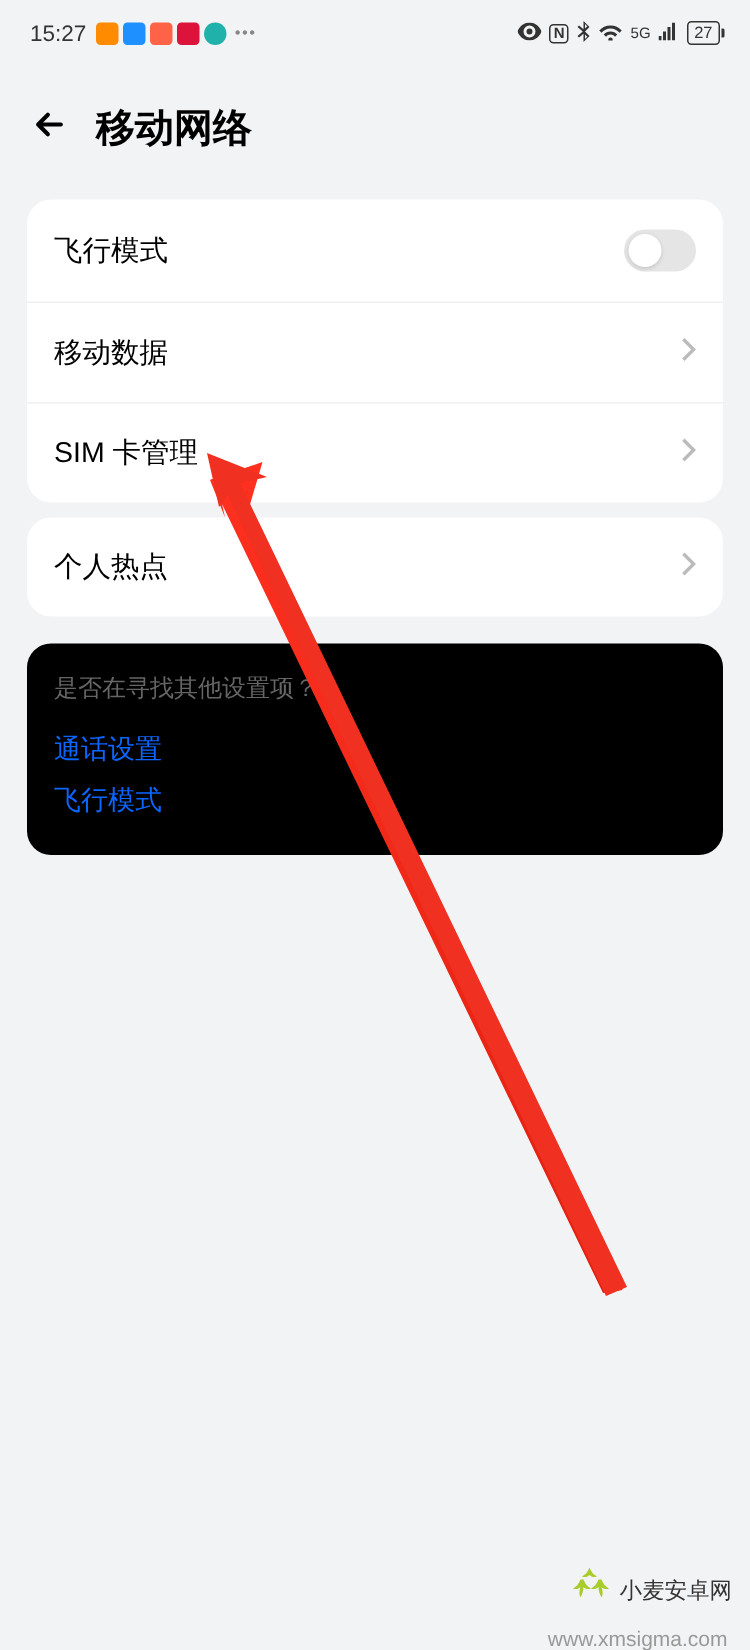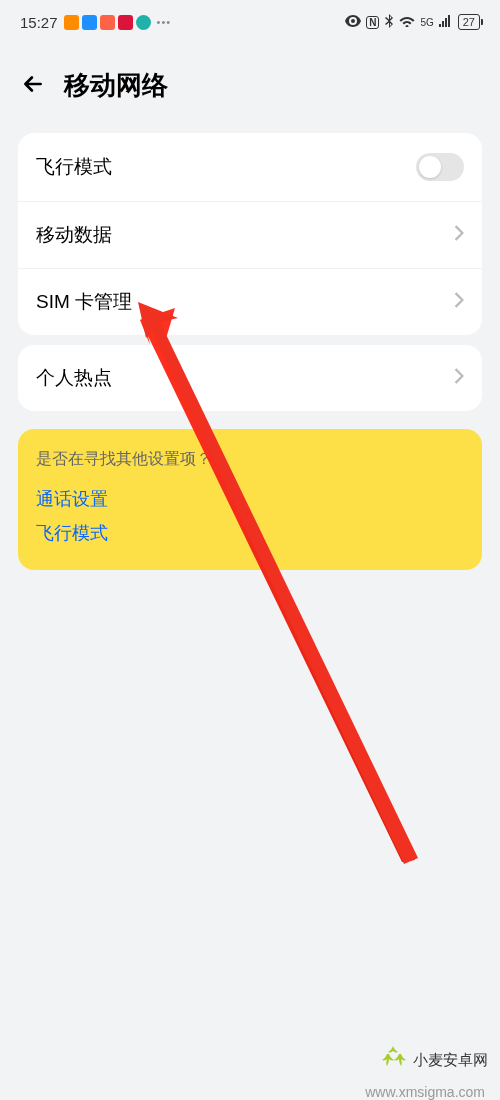--- a/index.html
+++ b/index.html
@@ -127,21 +127,21 @@
       position: absolute;
       left: 3px;
       top: 3px;
       width: 22px;
       height: 22px;
       background: #fff;
       border-radius: 50%;
       box-shadow: 0 1px 3px rgba(0,0,0,0.15);
     }
     .hint-card {
-      background: #fde047;
+      background: #000000;
       margin: 18px;
       border-radius: 16px;
       padding: 20px 18px;
     }
     .hint-title {
       font-size: 16px;
       color: #666;
       margin-bottom: 12px;
     }
     .hint-link {

